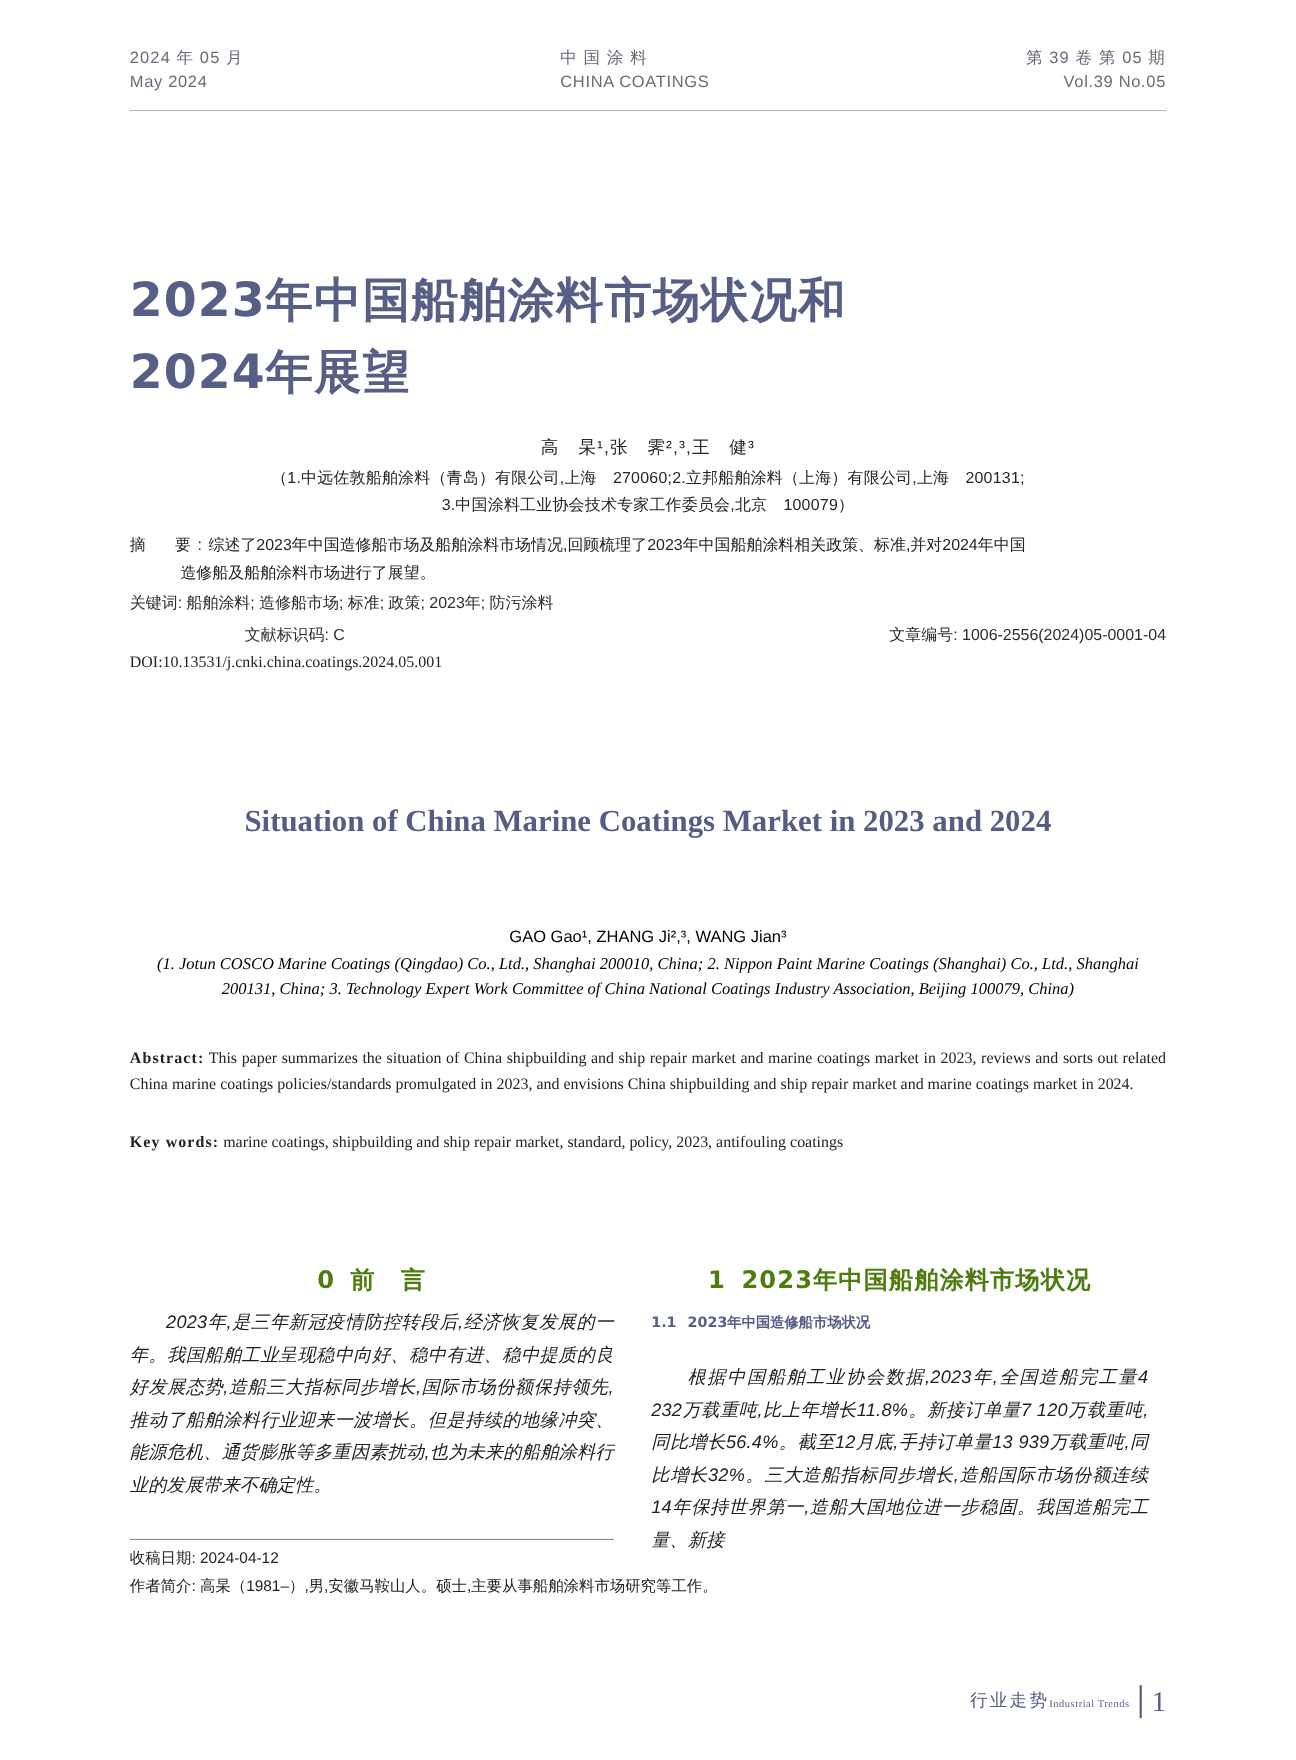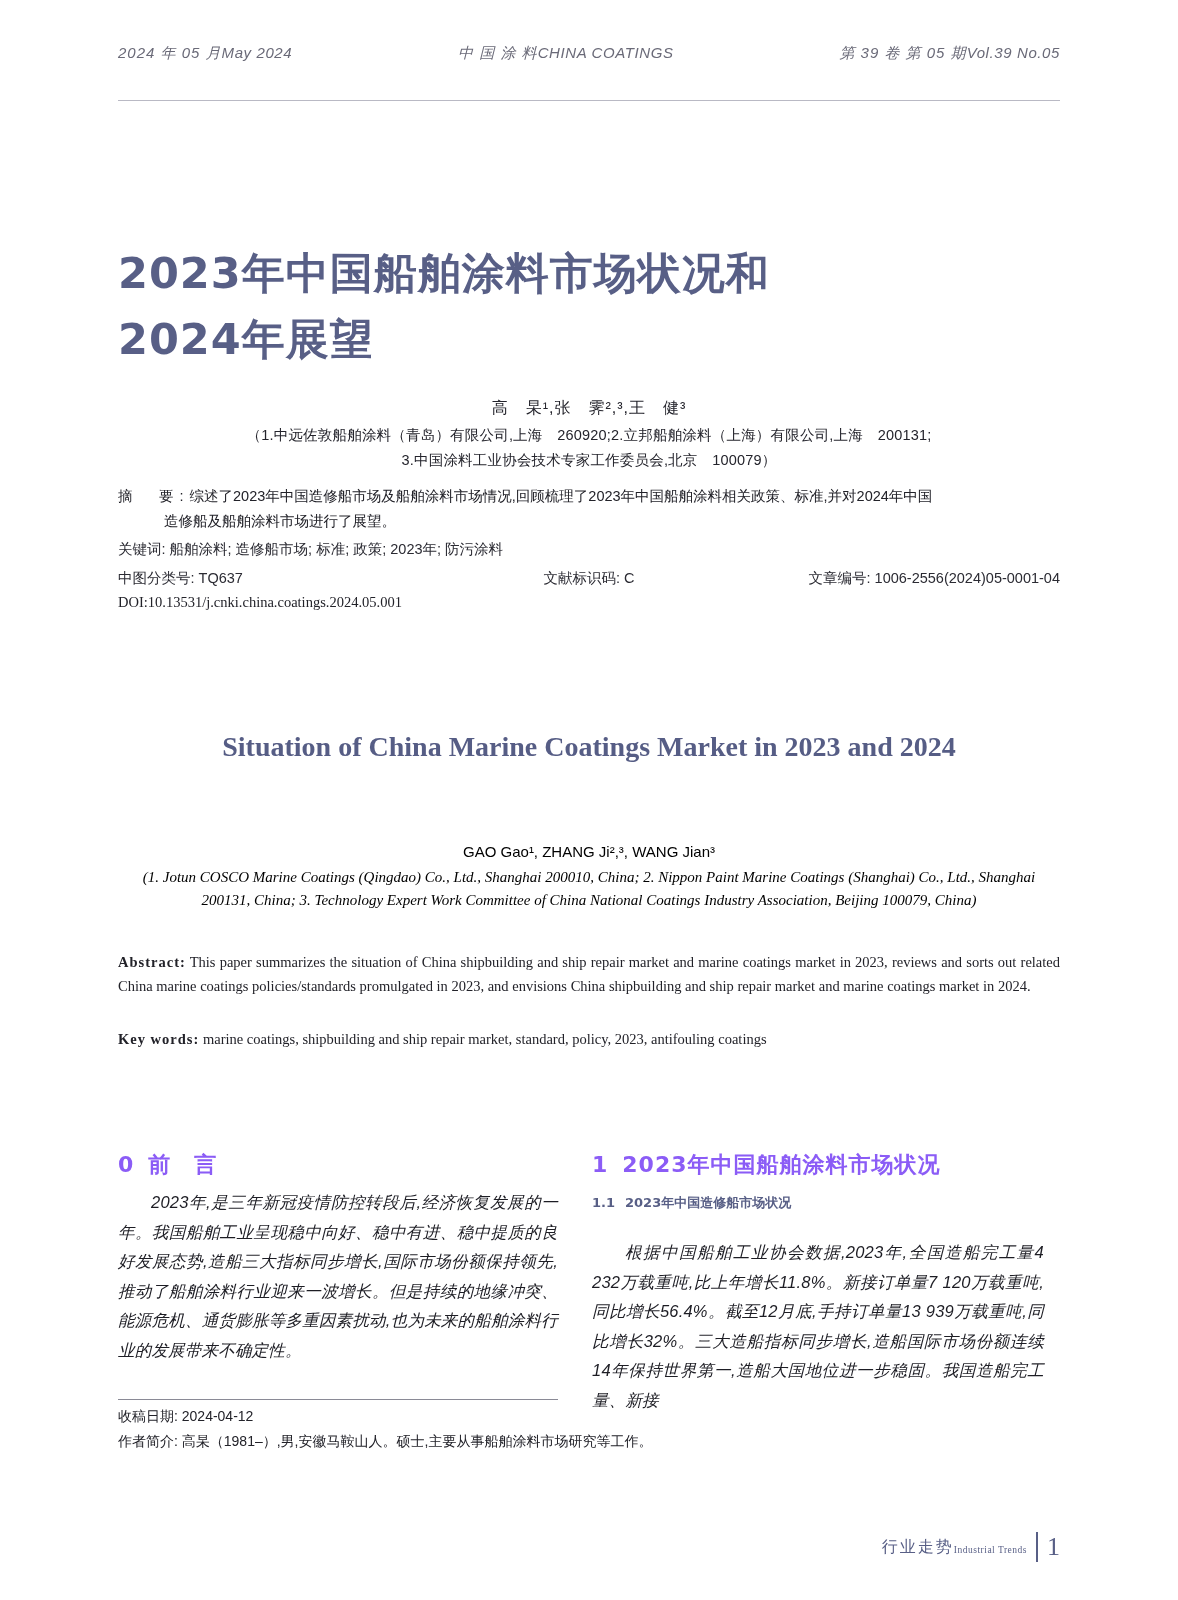--- a/index.html
+++ b/index.html
@@ -31,22 +31,21 @@
     height: 52px;
     display: flex;
     align-items: flex-start;
     justify-content: space-between;
     color: #6a6a78;
     font-size: 15px;
     line-height: 22px;
   }
   .runhead .col {
     display: flex;
-    flex-direction: row;
-    font-style: italic;
+    flex-direction: column;
   }
   .runhead .col.center { align-items: flex-start; }
   .runhead .col.right { align-items: flex-end; }
   .runhead .zh { letter-spacing: 1px; }
   .runhead .en { letter-spacing: 0.6px; }
   .runhead-rule {
     position: absolute;
     left: 118px;
     top: 100px;
     width: 942px;
@@ -218,23 +217,24 @@
     position: absolute;
     left: 592px;
     top: 1148px;
     width: 452px;
   }
   .h1 {
     font-family: "DejaVu Sans", "Liberation Sans", sans-serif;
     font-weight: bold;
     font-size: 22px;
     line-height: 34px;
-    color: #8b5cf6;
+    color: #4d7c0f;
     margin-bottom: 6px;
     letter-spacing: 1px;
+    text-align: center;
   }
   .h1 .num { margin-right: 14px; }
   .h2 {
     font-family: "DejaVu Sans", "Liberation Sans", sans-serif;
     font-weight: bold;
     font-size: 13px;
     line-height: 30px;
     color: #585f86;
     margin-bottom: 20px;
   }
@@ -329,33 +329,32 @@
   <div class="runhead-rule"></div>
 
   <div class="cn-title">
     <div>2023年中国船舶涂料市场状况和</div>
     <div>2024年展望</div>
   </div>
 
   <div class="cn-authors">高　杲¹,张　霁²,³,王　健³</div>
 
   <div class="cn-affil">
-    <div>（1.中远佐敦船舶涂料（青岛）有限公司,上海　260920;2.立邦船舶涂料（上海）有限公司,上海　200131;</div>
+    <div>（1.中远佐敦船舶涂料（青岛）有限公司,上海　270060;2.立邦船舶涂料（上海）有限公司,上海　200131;</div>
     <div>3.中国涂料工业协会技术专家工作委员会,北京　100079）</div>
   </div>
 
   <div class="cn-abstract">
     <div><span class="lbl">摘　要:</span><span>综述了2023年中国造修船市场及船舶涂料市场情况,回顾梳理了2023年中国船舶涂料相关政策、标准,并对2024年中国</span></div>
     <div class="ab-line2">造修船及船舶涂料市场进行了展望。</div>
   </div>
 
   <div class="cn-keywords">关键词: 船舶涂料; 造修船市场; 标准; 政策; 2023年; 防污涂料</div>
 
   <div class="cn-codes">
-    <span class="c1">中图分类号: TQ637</span>
     <span class="c2">文献标识码: C</span>
     <span class="c3">文章编号: 1006-2556(2024)05-0001-04</span>
   </div>
 
   <div class="cn-doi">DOI:10.13531/j.cnki.china.coatings.2024.05.001</div>
 
   <div class="en-title">
     <div>Situation of China Marine Coatings Market in 2023 and 2024</div>
   </div>
 

